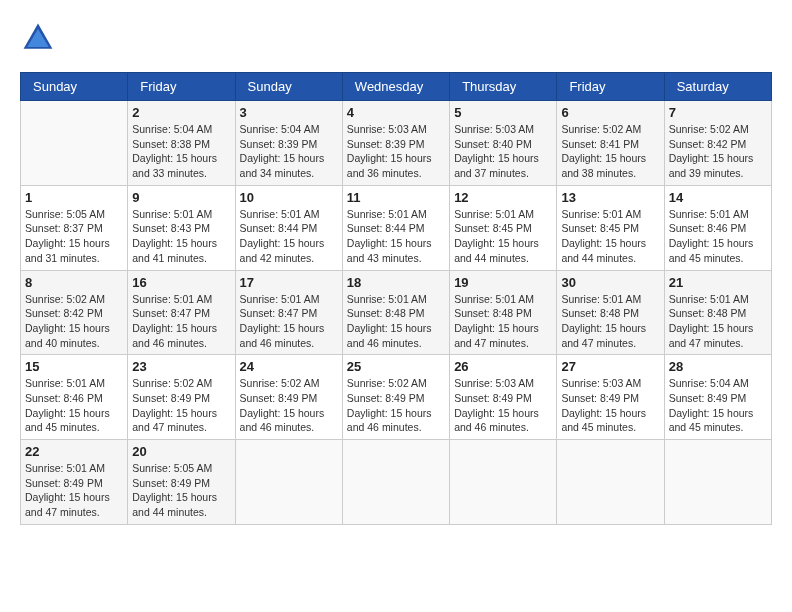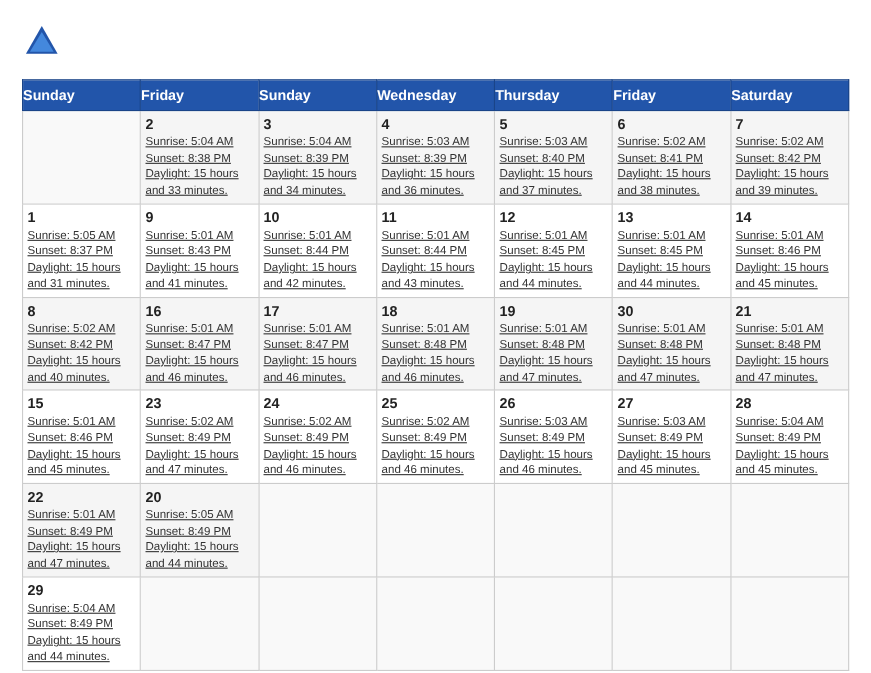--- a/index.html
+++ b/index.html
@@ -49,24 +49,24 @@
       color: #444;
     }
     table {
       width: 100%;
       border-collapse: collapse;
       font-size: 11px;
     }
     thead tr th {
       background-color: #2255aa;
       color: #fff;
-      padding: 6px 0;
+      padding: 6px 12px;
       text-align: left;
       font-size: 13px;
-      font-weight: bold;
+      font-weight: normal;
       border: 1px solid #1a4488;
     }
     tbody tr td {
       border: 1px solid #ccc;
       vertical-align: top;
       padding: 4px;
       width: calc(100% / 7);
       min-height: 80px;
     }
     tbody tr:nth-child(odd) td {
@@ -79,21 +79,20 @@
       font-size: 13px;
       font-weight: bold;
       color: #222;
       display: block;
       margin-bottom: 2px;
     }
     .day-info {
       color: #333;
       font-size: 10.5px;
       line-height: 1.4;
-      text-decoration: underline;
     }
     .empty-cell {
       background-color: #f9f9f9 !important;
     }
   </style>
 </head>
 <body>
 
 <div class="header">
   <div class="logo">
@@ -337,29 +336,14 @@
 Sunset: 8:49 PM
 Daylight: 15 hours
 and 44 minutes.</div>
         </td>
         <td class="empty-cell"></td>
         <td class="empty-cell"></td>
         <td class="empty-cell"></td>
         <td class="empty-cell"></td>
         <td class="empty-cell"></td>
       </tr>
-      <tr>
-        <td>
-          <span class="day-num">29</span>
-          <div class="day-info" style="white-space: pre-line;">Sunrise: 5:04 AM
-Sunset: 8:49 PM
-Daylight: 15 hours
-and 44 minutes.</div>
-        </td>
-        <td class="empty-cell"></td>
-        <td class="empty-cell"></td>
-        <td class="empty-cell"></td>
-        <td class="empty-cell"></td>
-        <td class="empty-cell"></td>
-        <td class="empty-cell"></td>
-      </tr>
     </tbody>
 </table>
 
 </body></html>

